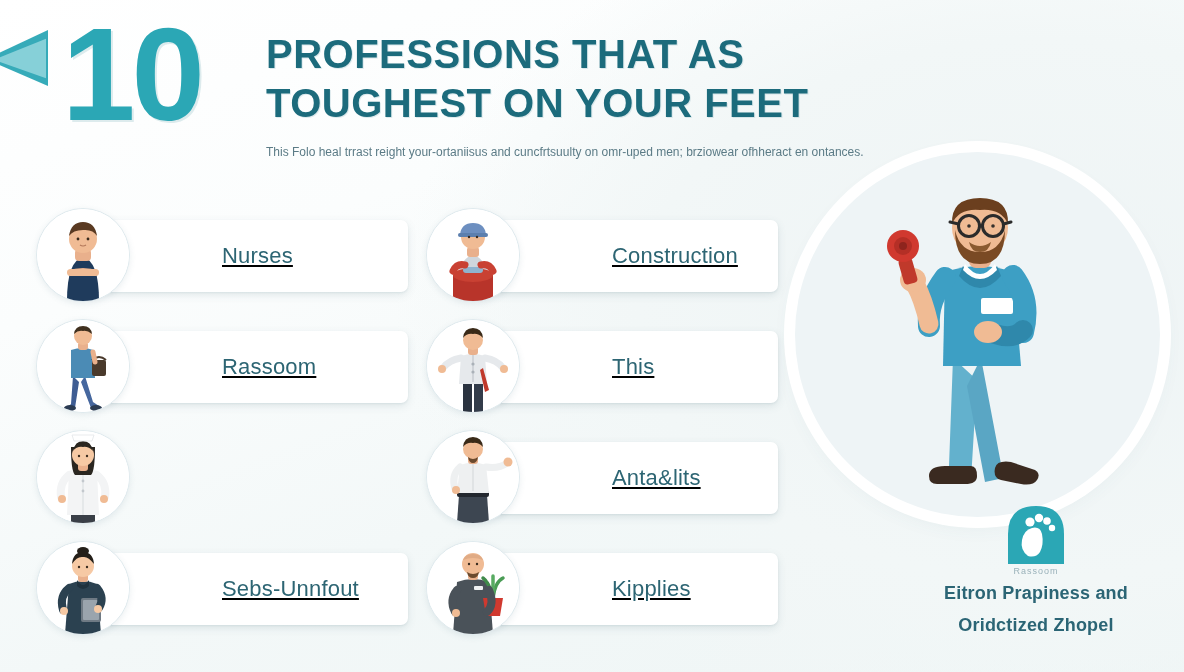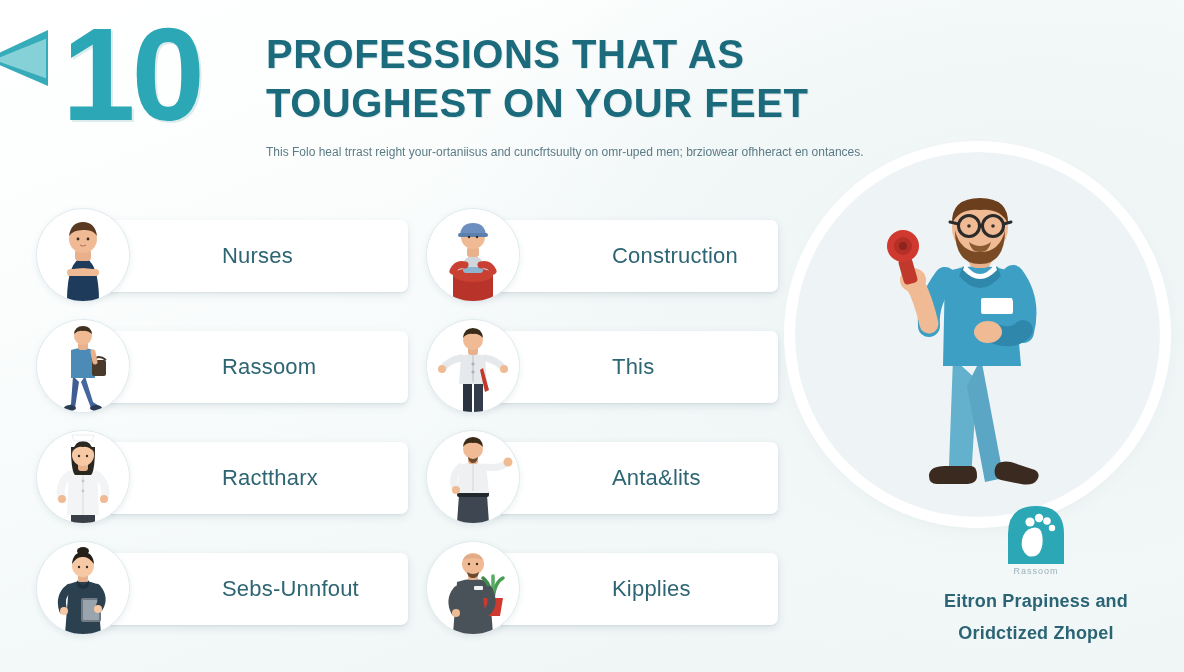--- a/index.html
+++ b/index.html
@@ -51,21 +51,21 @@
   .list-grid{
     position:absolute;left:36px;top:208px;width:760px;
     display:grid;grid-template-columns:390px 370px;
     grid-auto-rows:111px;
   }
   .row{position:relative;height:111px;}
   .row .card{
     position:absolute;left:46px;top:12px;right:18px;height:72px;
     background:#ffffff;border-radius:7px;
     box-shadow:0 3px 9px rgba(60,100,115,.13), 0 1px 2px rgba(60,100,115,.09);
-    display:flex;align-items:center;
+    display:flex;align-items:center;text-decoration:underline;
   }
   .row .card-label{
     margin-left:140px;font-size:22px;color:#2d6573;
     letter-spacing:.2px;white-space:nowrap;
   }
   .avatar{
     position:absolute;left:0;top:0;width:92px;height:92px;border-radius:50%;
     background:#ffffff;border:1px solid #dfeaee;
     box-shadow:0 2px 6px rgba(60,100,115,.10);
     overflow:hidden;z-index:3;
@@ -81,21 +81,21 @@
   .feature-figure{position:absolute;left:845px;top:180px;width:270px;height:330px;}
   .feature-figure svg{display:block;width:270px;height:330px;}
   
   .brand{position:absolute;left:905px;top:500px;width:262px;text-align:center;}
   .brand-badge{width:72px;height:64px;margin:0 auto;position:relative;}
   .brand-badge svg{display:block;width:72px;height:64px;}
   .brand-sub{
     margin-top:2px;font-size:9px;color:#9ab2ba;letter-spacing:1px;
   }
   .brand-name{
-    margin-top:13px;font-size:18px;line-height:24px;font-weight:bold;
+    margin-top:5px;font-size:18px;line-height:24px;font-weight:bold;
     color:#2b6575;letter-spacing:.2px;
   }
 </style>
 </head>
 <body>
 
 <div class="canvas">
 
   <div class="corner-wedge"></div>
   <div class="corner-wedge-soft"></div>
@@ -203,23 +203,20 @@
             <path d="M58 38 Q70 40 76 48" stroke="#e6e9ec" stroke-width="7" fill="none" stroke-linecap="round"></path>
             <circle cx="15" cy="49" r="4" fill="#f0bb94"></circle>
               <circle cx="77" cy="49" r="4" fill="#f0bb94"></circle>
             <path d="M56 48 L62 70 L58 72 L53 50 Z" fill="#c0392b"></path>
           </g>
         </svg>
       </div>
     </div>
 
     <div class="row">
-      <div class="card">
-        <span class="card-label">Racttharx</span>
-      </div>
       <div class="avatar">
         <svg viewBox="0 0 92 92">
           <circle cx="46" cy="46" r="46" fill="#fff"></circle>
           <g>
             <path d="M34 84 L58 84 L58 92 L34 92 Z" fill="#3a3f47"></path>
             <path d="M32 40 Q46 34 60 40 L62 84 L30 84 Z" fill="#f3f4f5"></path>
             <path d="M46 38 L46 84" stroke="#dcdfe2" stroke-width="1.2"></path>
             <circle cx="46" cy="50" r="1.4" fill="#c3c8cd"></circle>
               <circle cx="46" cy="60" r="1.4" fill="#c3c8cd"></circle>
             <path d="M32 44 Q22 52 24 66" stroke="#f3f4f5" stroke-width="8" fill="none" stroke-linecap="round"></path>

